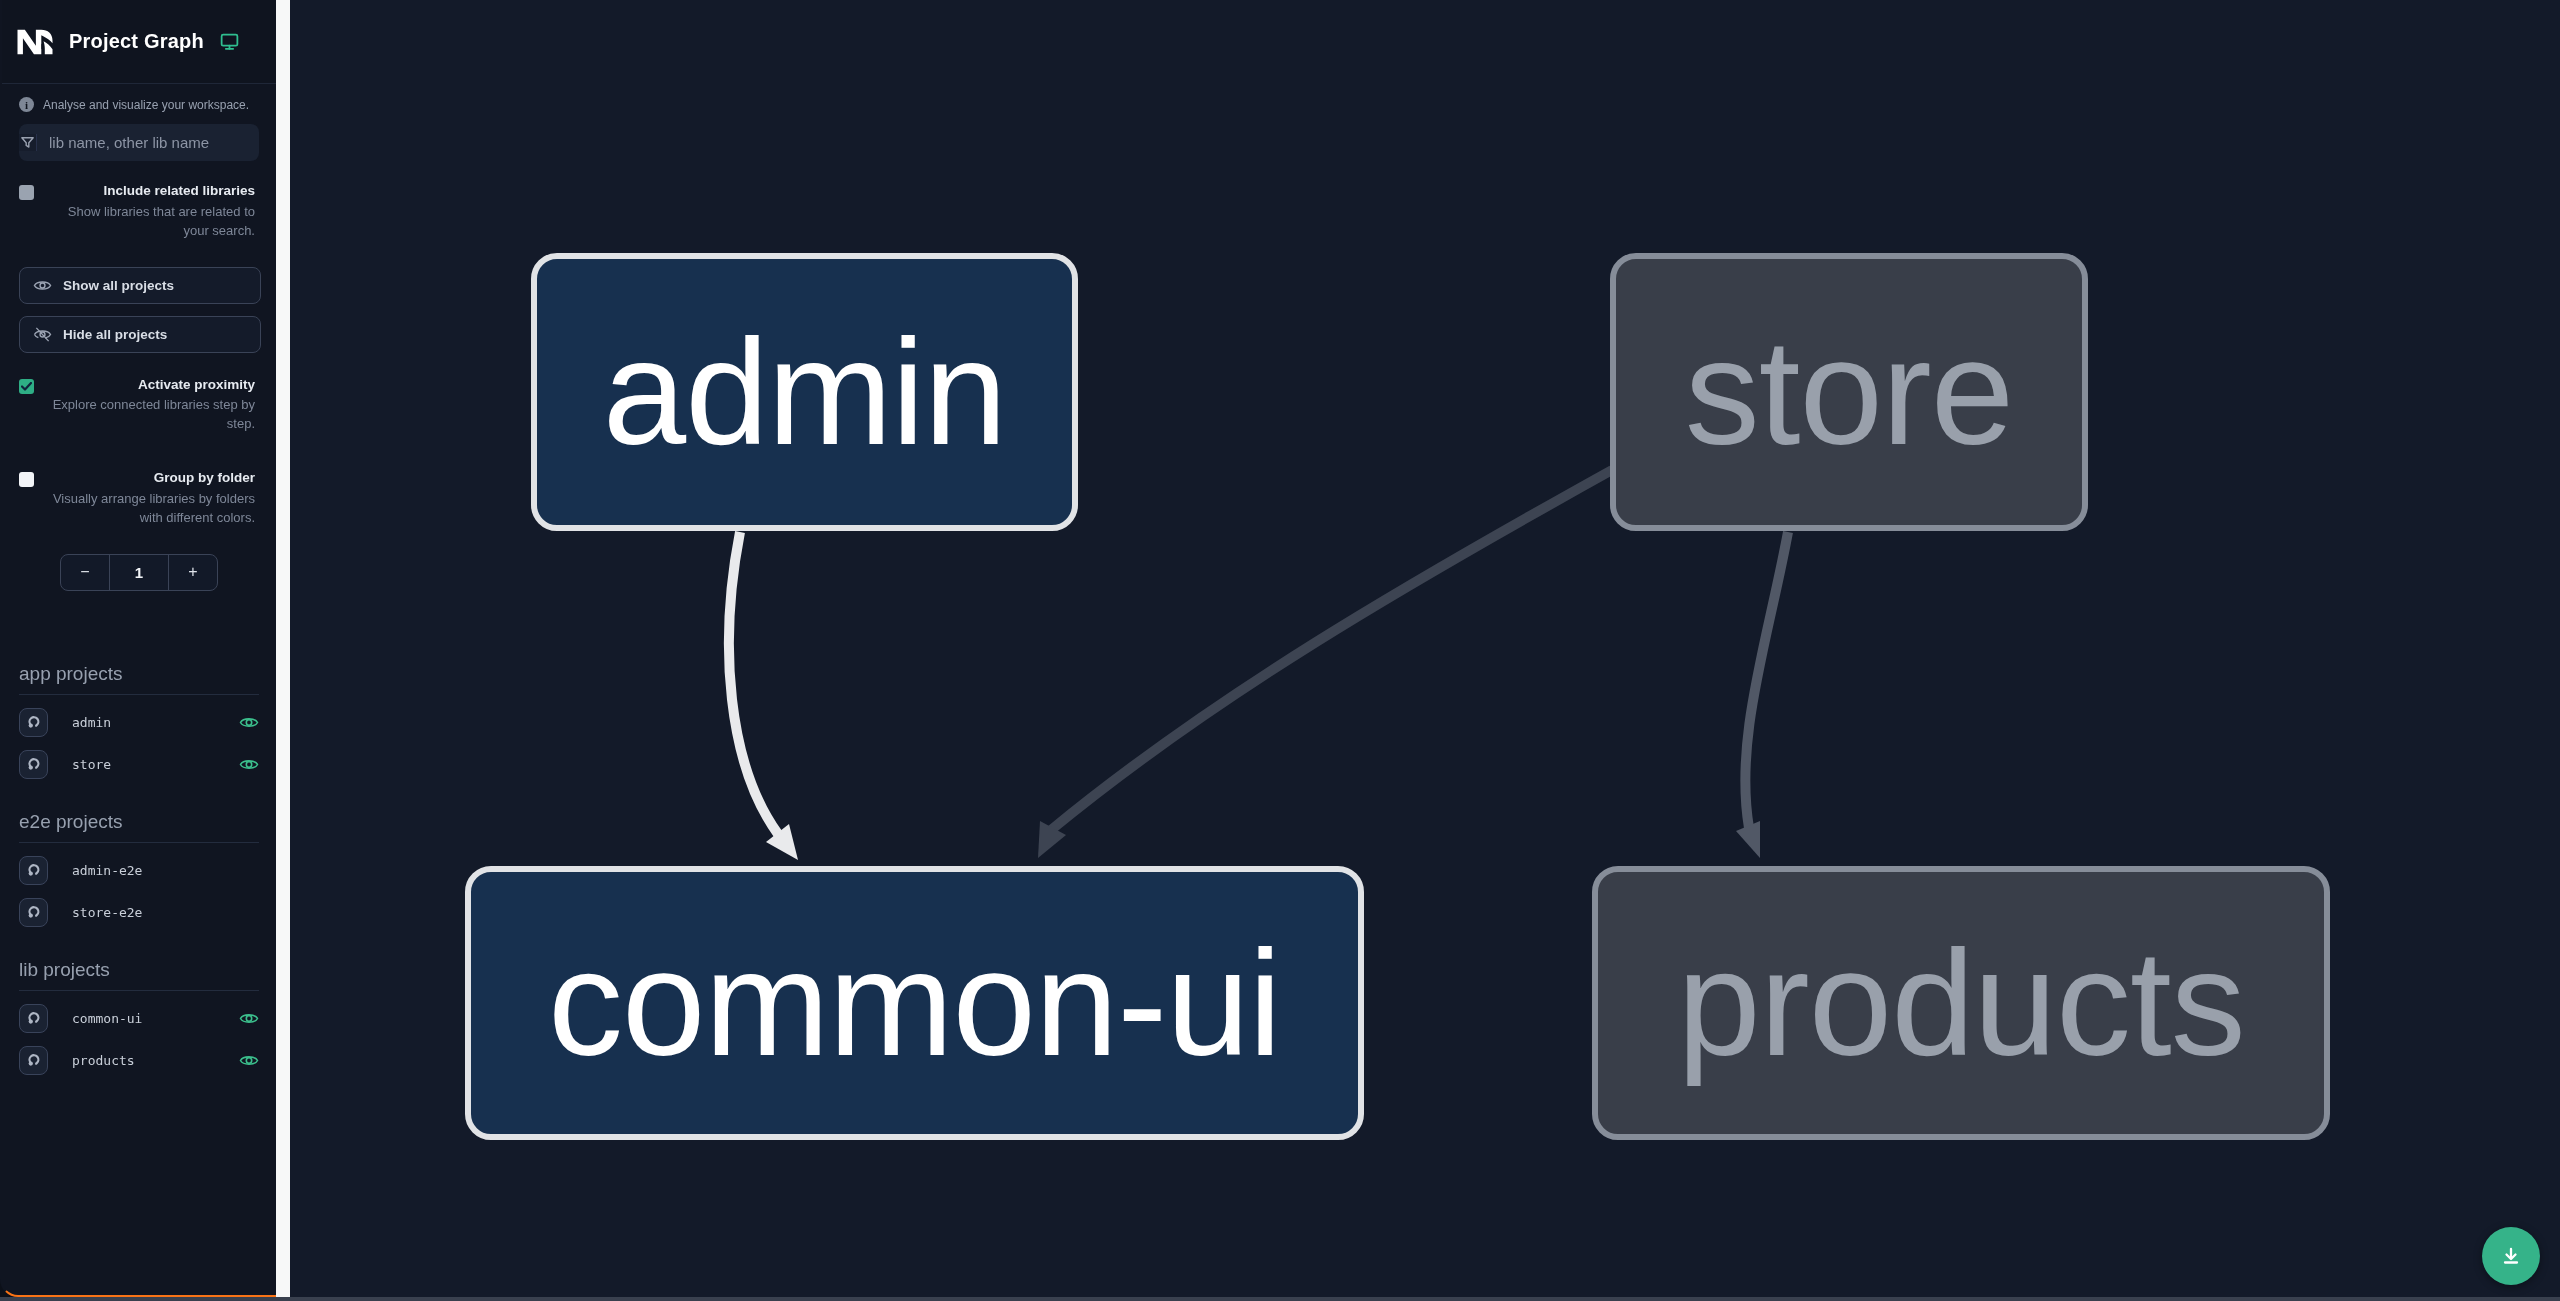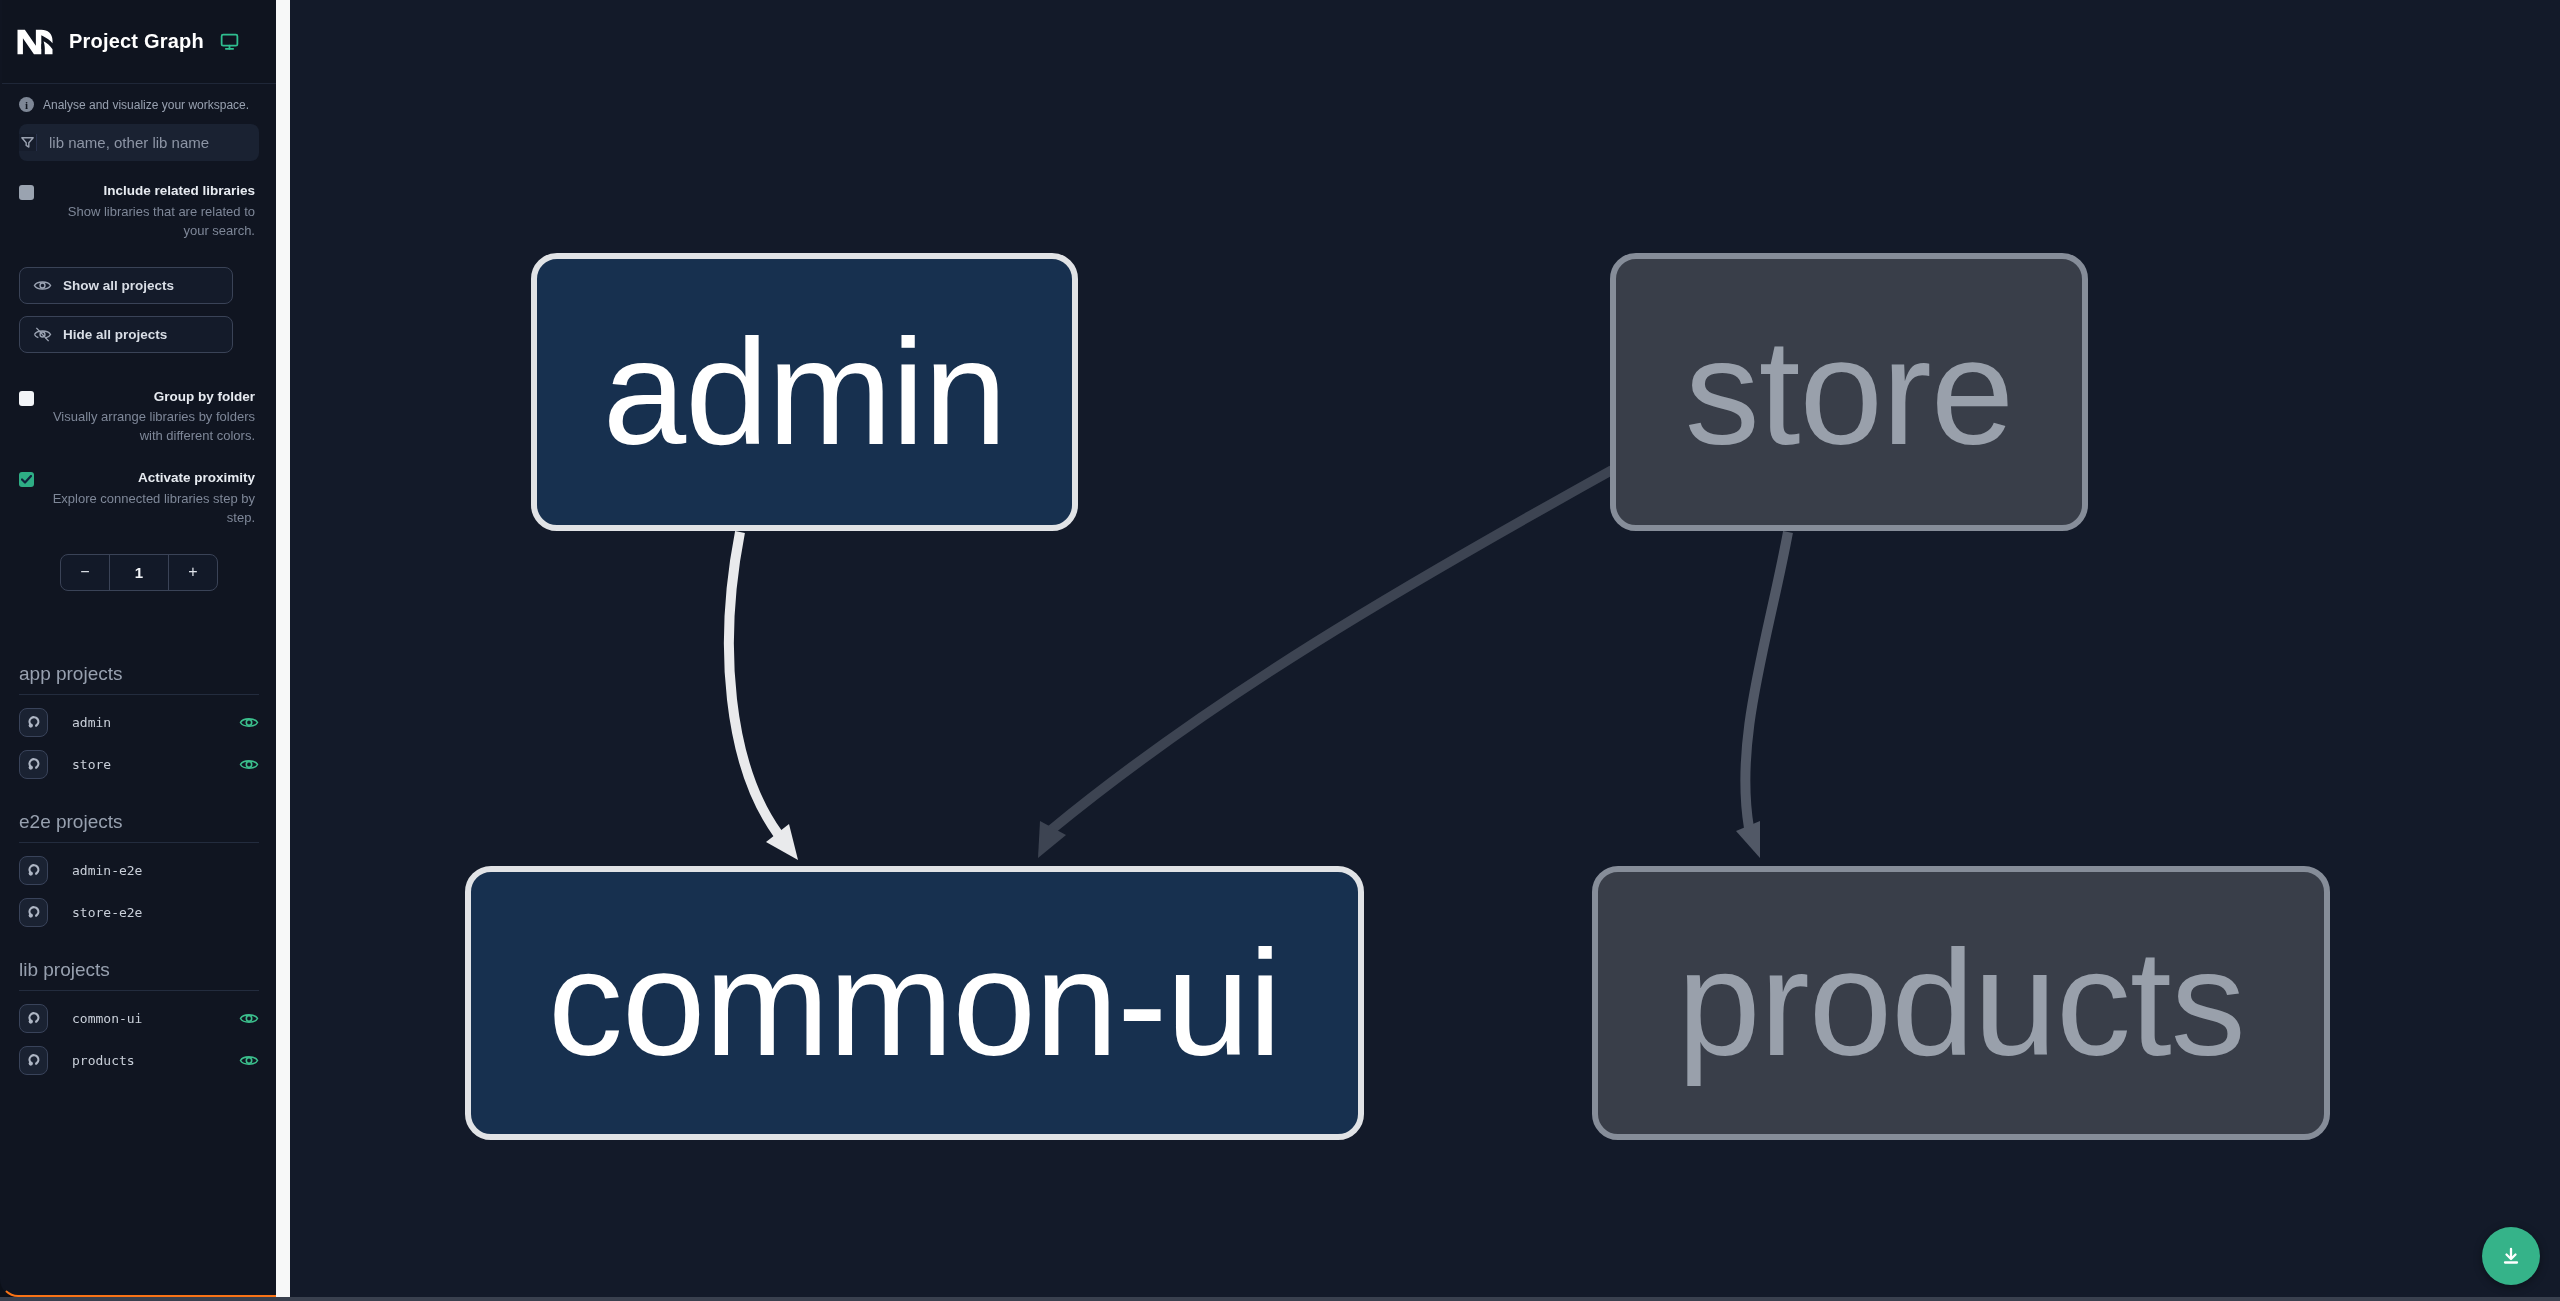--- a/index.html
+++ b/index.html
@@ -45,21 +45,21 @@
   .cb { width:15px; height:15px; border-radius:3px; margin-top:2px; flex:0 0 auto;
         display:flex; align-items:center; justify-content:center; cursor:pointer; }
   .cb-gray  { background:#9aa3b0; }
   .cb-white { background:#f2f4f7; }
   .cb-green { background:#2eae85; }
   .opt-label { color:#e7ebf1; font-size:13.5px; font-weight:700; line-height:1.25; }
   .opt-desc  { color:#7e8798; font-size:13px; line-height:1.45; margin-top:3px; max-width:208px; }
 
   .actions { margin-top:26px; display:flex; flex-direction:column; gap:12px; }
   .sb-btn {
-    height:37px; width:214px; border:1px solid #3a4357; border-radius:8px;
+    height:37px; width:242px; border:1px solid #3a4357; border-radius:8px;
     background:#141b2a; display:flex; align-items:center; gap:11px; padding:0 13px;
     color:#d9dee6; font-size:13.5px; font-weight:700; cursor:pointer;
   }
   .sb-btn svg { flex:0 0 auto; }
 
   .opt-group { margin-top:36px; }
   .opt-prox  { margin-top:24px; }
 
   .stepper {
     margin:26px 0 0 41px; width:158px; height:37px; border:1px solid #3a4357;
@@ -162,40 +162,40 @@
       <button class="sb-btn">
         <svg width="19" height="17" viewBox="0 0 20 18" fill="none" stroke="#9aa2b1" stroke-width="1.5">
           <path d="M1.5 9C4 4.1 16 4.1 18.5 9c-1 1.9-3.2 3.3-5.7 3.9M1.5 9c.8 1.5 2.3 2.7 4.1 3.4"></path>
           <circle cx="10" cy="9" r="2.6"></circle>
           <line x1="3.5" y1="2" x2="16.5" y2="16"></line>
         </svg>
         <span>Hide all projects</span>
       </button>
     </div>
 
-    <div class="option opt-group">
-      <span class="cb cb-white"></span>
-      <div>
-        <div class="opt-label">Group by folder</div>
-        <div class="opt-desc">Visually arrange libraries by folders with different colors.</div>
-      </div>
-    </div>
-
     <div class="option opt-prox">
       <span class="cb cb-green">
         <svg width="11" height="9" viewBox="0 0 11 9" fill="none" stroke="#10233c" stroke-width="2.2" stroke-linecap="round" stroke-linejoin="round">
           <path d="M1 4.5 4 7.5 10 1"></path>
         </svg>
       </span>
       <div>
         <div class="opt-label">Activate proximity</div>
         <div class="opt-desc">Explore connected libraries step by step.</div>
       </div>
     </div>
 
+    <div class="option opt-group">
+      <span class="cb cb-white"></span>
+      <div>
+        <div class="opt-label">Group by folder</div>
+        <div class="opt-desc">Visually arrange libraries by folders with different colors.</div>
+      </div>
+    </div>
+
     <div class="stepper">
       <span class="step-btn">−</span>
       <span class="step-val">1</span>
       <span class="step-btn">+</span>
     </div>
 
     <div class="section first">
       <div class="sec-title">app projects</div>
 
       <div class="proj-row">

